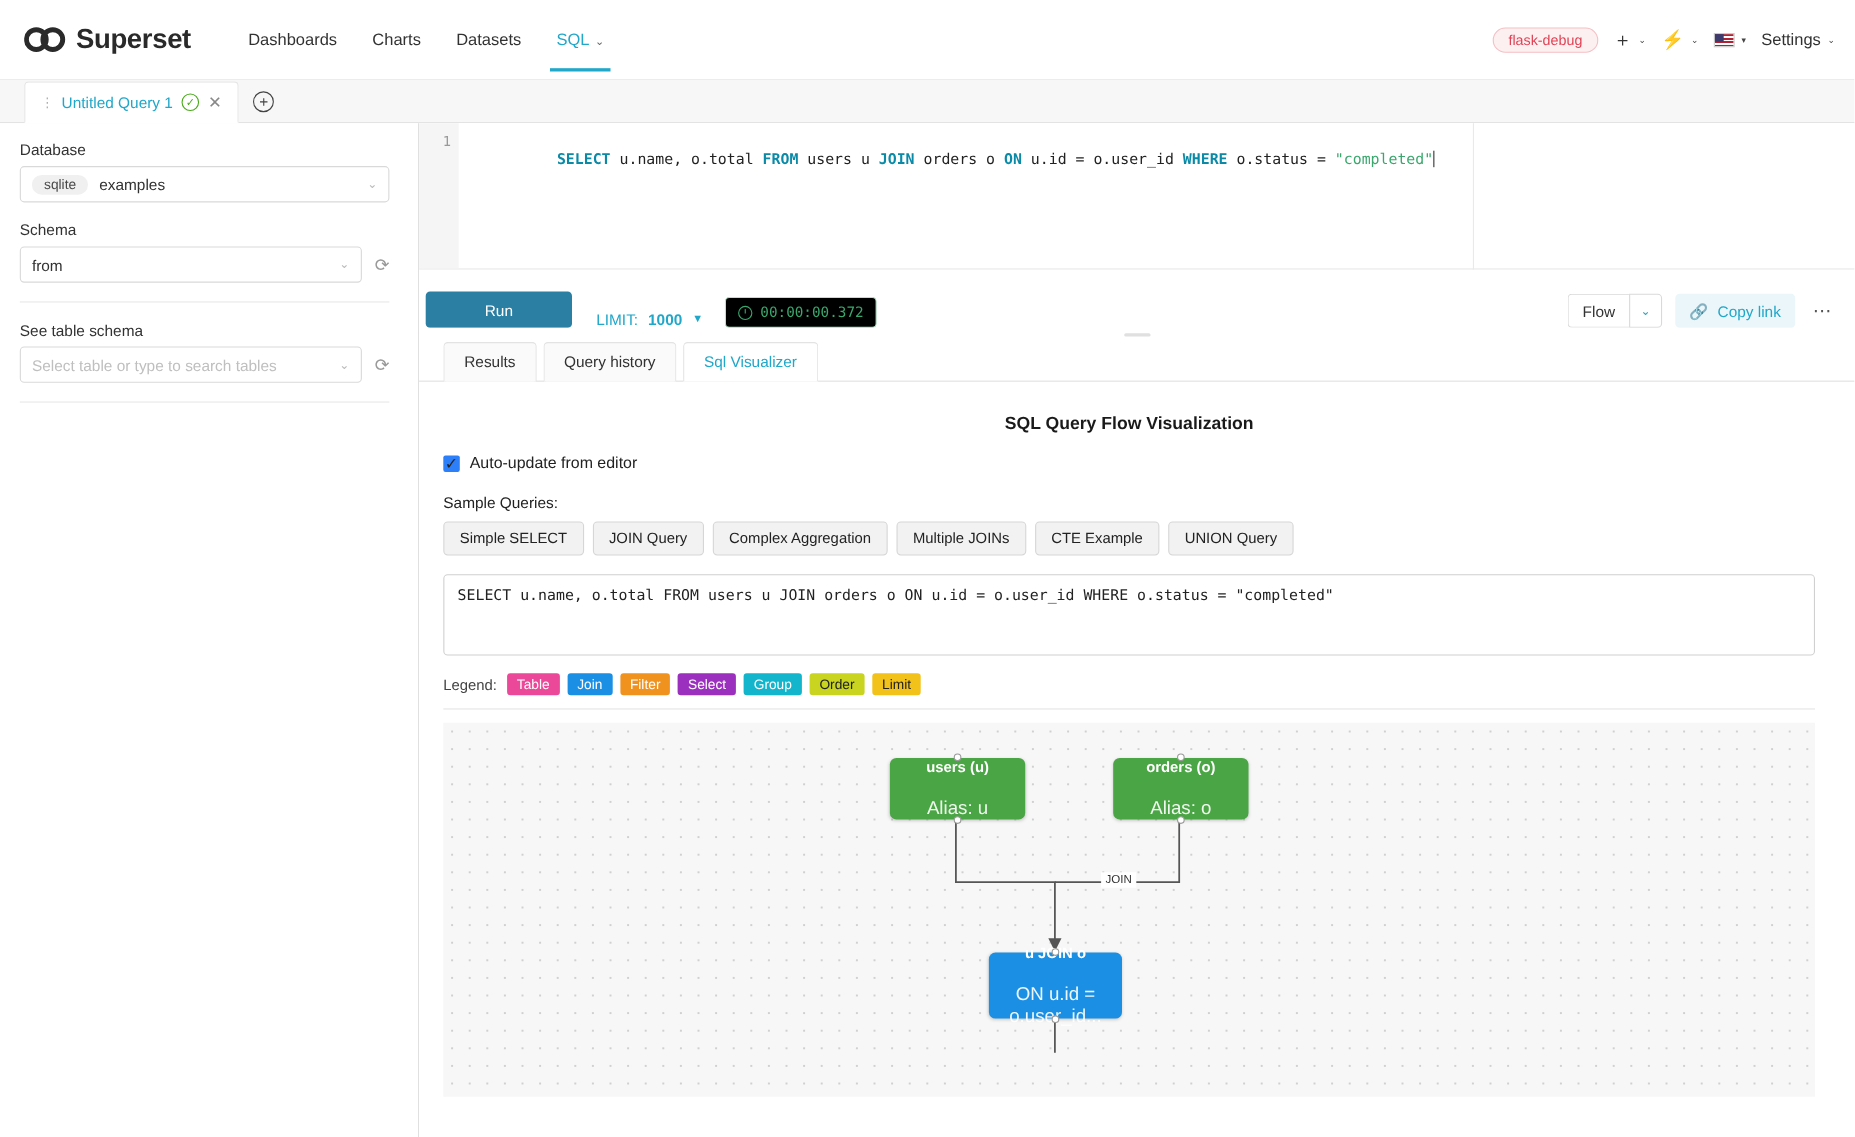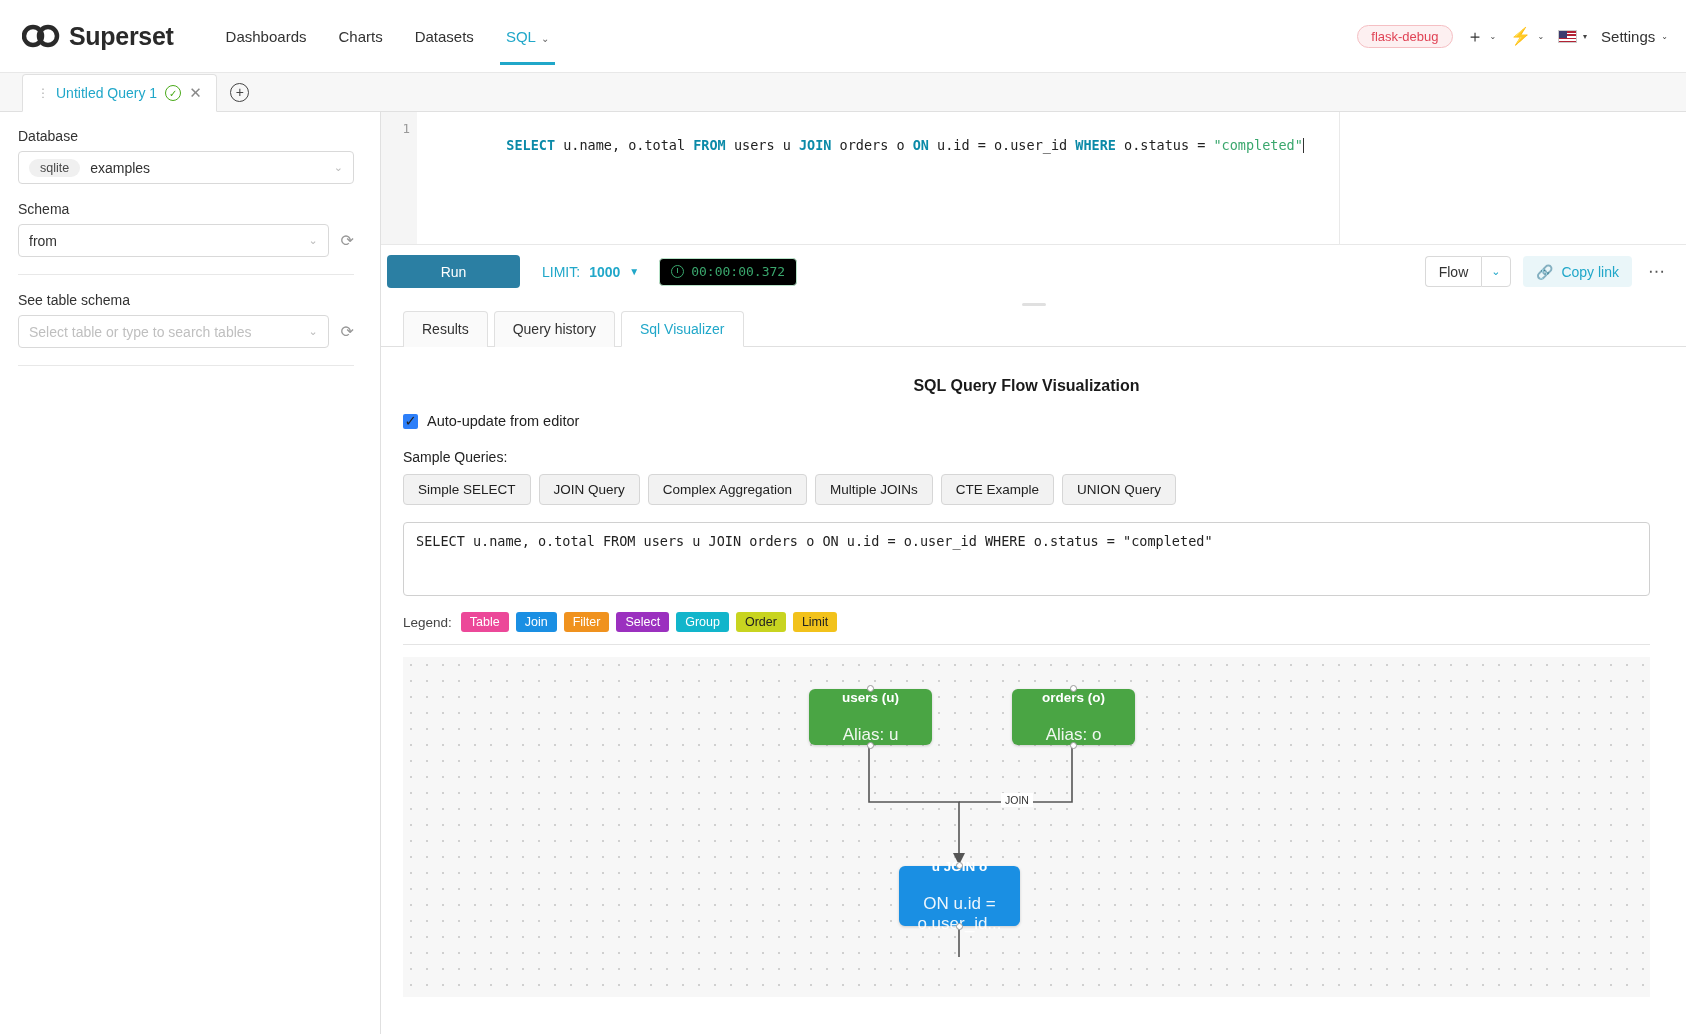--- a/index.html
+++ b/index.html
@@ -96,21 +96,21 @@
   .editor-wrap { height:133px; background:#fff; border-bottom:1px solid #e8e8e8; position:relative; }
   .ace { display:flex; height:100%; font-family:"DejaVu Sans Mono", monospace; font-size:13.5px; }
   .gutter { width:36px; background:#f5f5f5; color:#999; text-align:right; padding:9px 7px 0 0; font-size:12.5px; }
   .code { flex:1; padding:9px 0 0 8px; white-space:pre; }
   .code .kw { color:#0b8aa8; font-weight:bold; }
   .code .str { color:#3aa76d; }
   .code .pl { color:#222; }
   .caret { display:inline-block; width:1px; height:15px; background:#333; vertical-align:-3px; }
   .sel-hint { position:absolute; left:958px; top:0; width:1px; height:133px; background:#e9e9e9; }
 
-  .toolbar { height:53px; display:flex; align-items:center; padding:0 16px 0 6px; background:#fff; }
+  .toolbar { height:53px; display:flex; align-items:flex-end; padding:0 16px 0 6px; background:#fff; }
   .run-btn {
     width:133px; height:33px; background:#2b7fa3; color:#fff; border-radius:4px;
     display:flex; align-items:center; justify-content:center; font-size:14px; cursor:pointer;
   }
   .limit-ctl { margin-left:22px; color:#20a7c9; font-size:14px; display:flex; align-items:center; gap:9px; cursor:pointer; }
   .limit-ctl b { font-weight:bold; }
   .limit-ctl .tri { font-size:10px; }
   .timer {
     margin-left:20px; border:1px solid #b7e2c8; background:#000000; color:#3aa76d;
     border-radius:4px; height:28px; display:flex; align-items:center; gap:7px;

